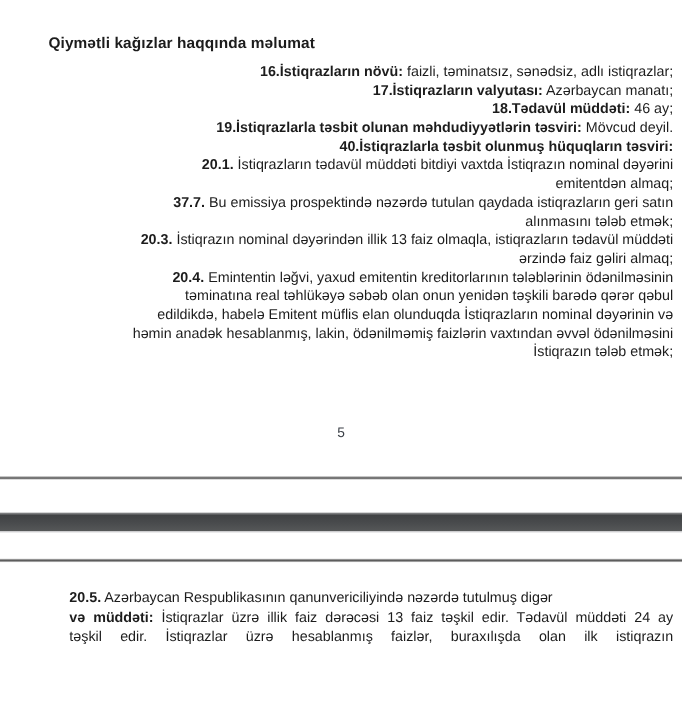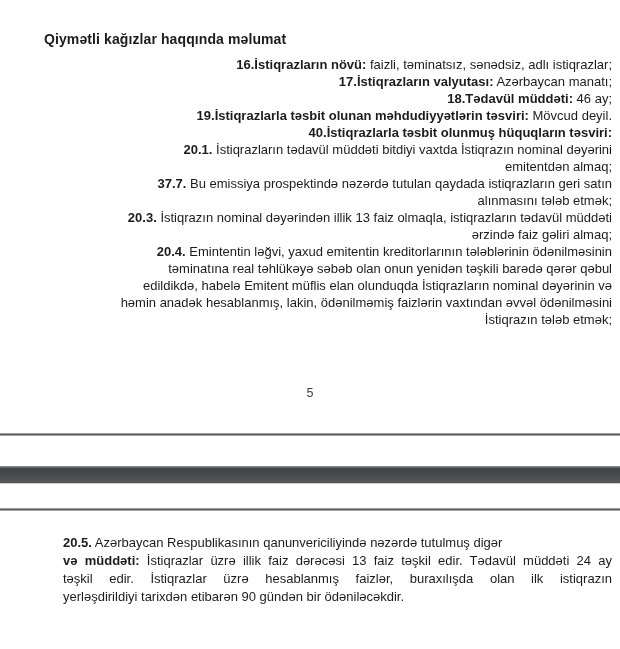--- a/index.html
+++ b/index.html
@@ -93,16 +93,15 @@
   <div class="page-number">5</div>
 
   <div class="edge-line top"></div>
   <div class="gap-band"></div>
   <div class="edge-line bottom"></div>
 
   <div class="body2">
       <div class="line"><span class="b">20.5.</span><span> Azərbaycan Respublikasının qanunvericiliyində nəzərdə tutulmuş digər</span></div>
       <div class="line jline"><span class="b">və müddəti:</span><span> İstiqrazlar üzrə illik faiz dərəcəsi 13 faiz təşkil edir. Tədavül müddəti 24 ay</span></div>
       <div class="line jline"><span>təşkil edir. İstiqrazlar üzrə hesablanmış faizlər, buraxılışda olan ilk istiqrazın</span></div>
-      <div class="line"><span>yerləşdirildiyi tarixdən etibarən 90 gündən bir ödəniləcəkdir.</span></div>
     </div>
 
 </div>
 
 </body></html>

